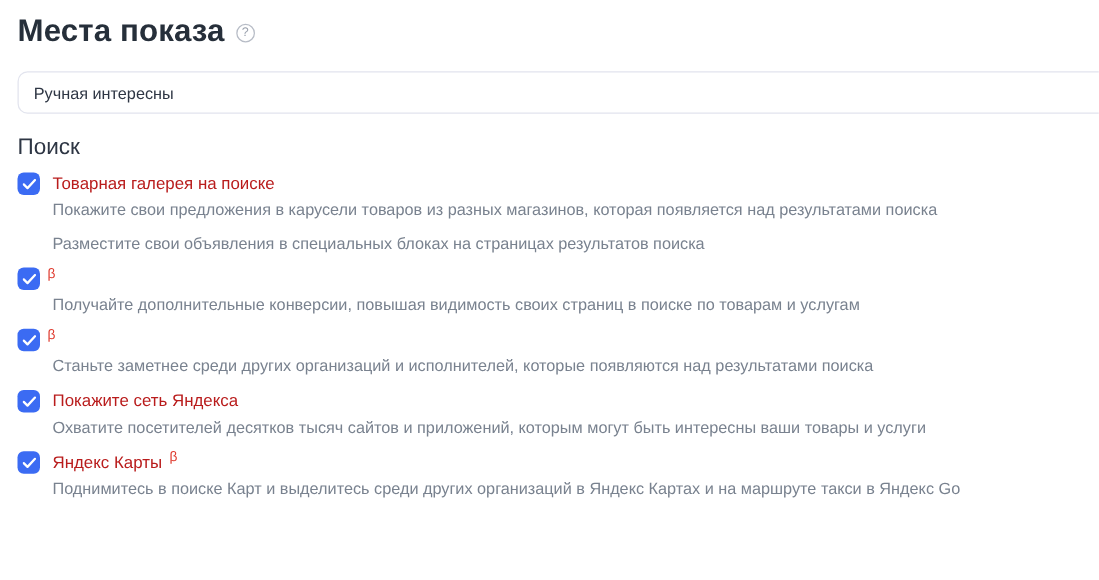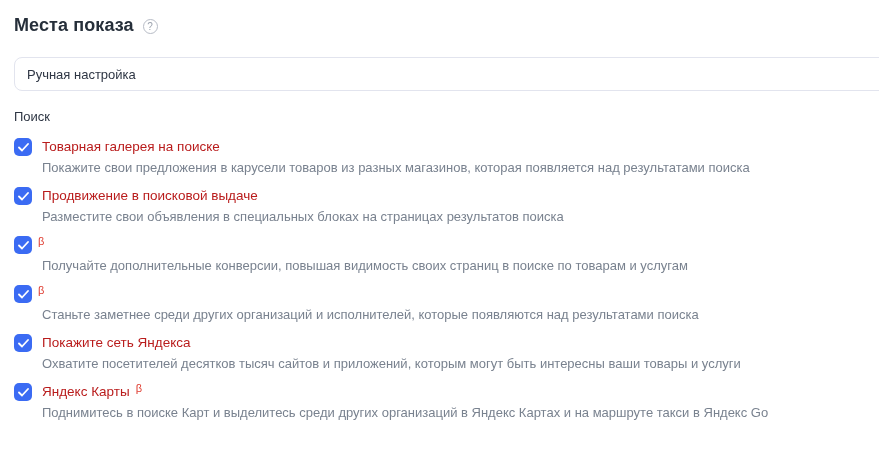--- a/index.html
+++ b/index.html
@@ -7,21 +7,21 @@
     width: 879px; height: 464px;
     background: #ffffff;
     overflow: hidden;
     font-family: "Liberation Sans", "DejaVu Sans", sans-serif;
   }
   .page { padding: 13px 0 0 14px; }
 
   
   .header { display: flex; align-items: center; gap: 9px; height: 24px; }
   .page-title {
-    font-size: 18px; font-weight: 700; color: #262f3a;
+    font-size: 25px; font-weight: 700; color: #262f3a;
     letter-spacing: 0.1px;
   }
   .help-icon {
     width: 15px; height: 15px; border: 1.2px solid #b7bcc6;
     border-radius: 50%; color: #9aa1ad;
     font-size: 10px; line-height: 13px; text-align: center;
     display: inline-block; margin-top: 3px; cursor: pointer;
     font-weight: 400;
   }
 
@@ -32,21 +32,21 @@
     border: 1px solid #e2e4ee; border-radius: 8px;
     display: flex; align-items: center;
     padding-left: 12px;
     font-size: 13px; color: #2e3644;
     cursor: pointer; background: #fff;
   }
 
   
   .section-label {
     margin-top: 18px; margin-bottom: 12px;
-    font-size: 13px; color: #2e3644; line-height: 16px;
+    font-size: 18px; color: #2e3644; line-height: 16px;
   }
   .item { margin-bottom: 9px; }
   .item-head { display: flex; align-items: center; height: 20px; }
   .checkbox {
     width: 18px; height: 18px; border-radius: 5px;
     background: #3b6bf3; flex: 0 0 18px;
     display: inline-flex; align-items: center; justify-content: center;
     cursor: pointer;
   }
   .checkbox svg { display: block; }
@@ -69,46 +69,38 @@
 <body>
 
 <div class="page">
 
   <div class="header">
     <span class="page-title">Места показа</span>
     <span class="help-icon">?</span>
   </div>
 
   <div class="mode-select">
-    <span>Ручная настройка</span>
+    <span>Ручная интересны</span>
   </div>
 
   <div class="section-label">Поиск</div>
 
   <div class="item">
     <div class="item-head">
       <span class="checkbox">
         <svg width="11" height="9" viewBox="0 0 11 9">
             <polyline points="1,4.5 4,7.5 10,1" fill="none" stroke="#ffffff" stroke-width="1.8" stroke-linecap="round" stroke-linejoin="round"></polyline>
           </svg>
       </span>
       <span class="item-label">Товарная галерея на поиске</span>
     </div>
     <div class="item-desc">Покажите свои предложения в карусели товаров из разных магазинов, которая появляется над результатами поиска</div>
   </div>
 
   <div class="item">
-    <div class="item-head">
-      <span class="checkbox">
-        <svg width="11" height="9" viewBox="0 0 11 9">
-            <polyline points="1,4.5 4,7.5 10,1" fill="none" stroke="#ffffff" stroke-width="1.8" stroke-linecap="round" stroke-linejoin="round"></polyline>
-          </svg>
-      </span>
-      <span class="item-label">Продвижение в поисковой выдаче</span>
-    </div>
     <div class="item-desc">Разместите свои объявления в специальных блоках на страницах результатов поиска</div>
   </div>
 
   <div class="item">
     <div class="item-head">
       <span class="checkbox">
         <svg width="11" height="9" viewBox="0 0 11 9">
             <polyline points="1,4.5 4,7.5 10,1" fill="none" stroke="#ffffff" stroke-width="1.8" stroke-linecap="round" stroke-linejoin="round"></polyline>
           </svg>
       </span>

